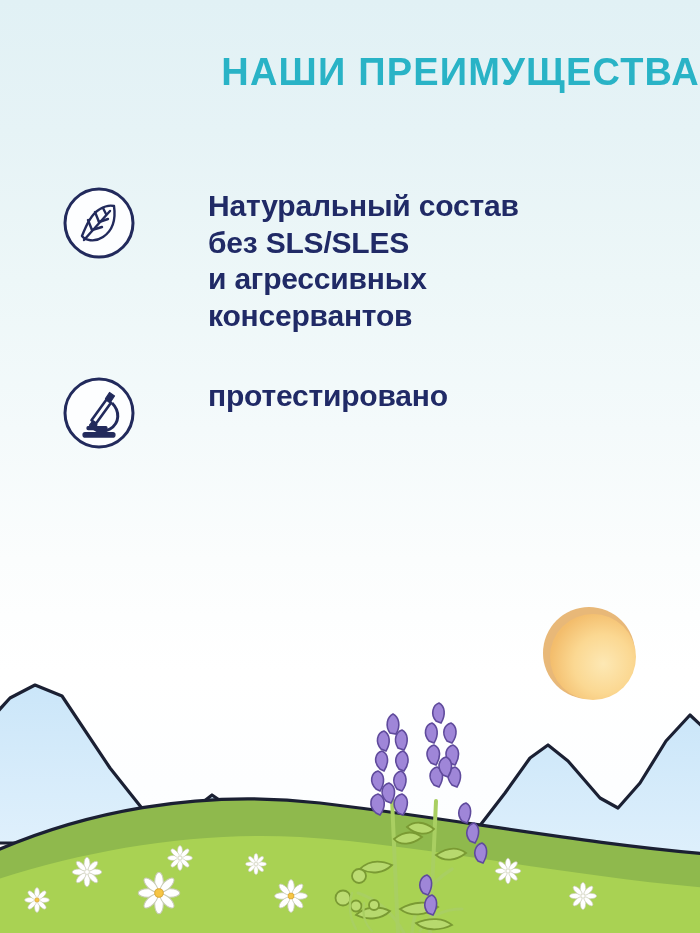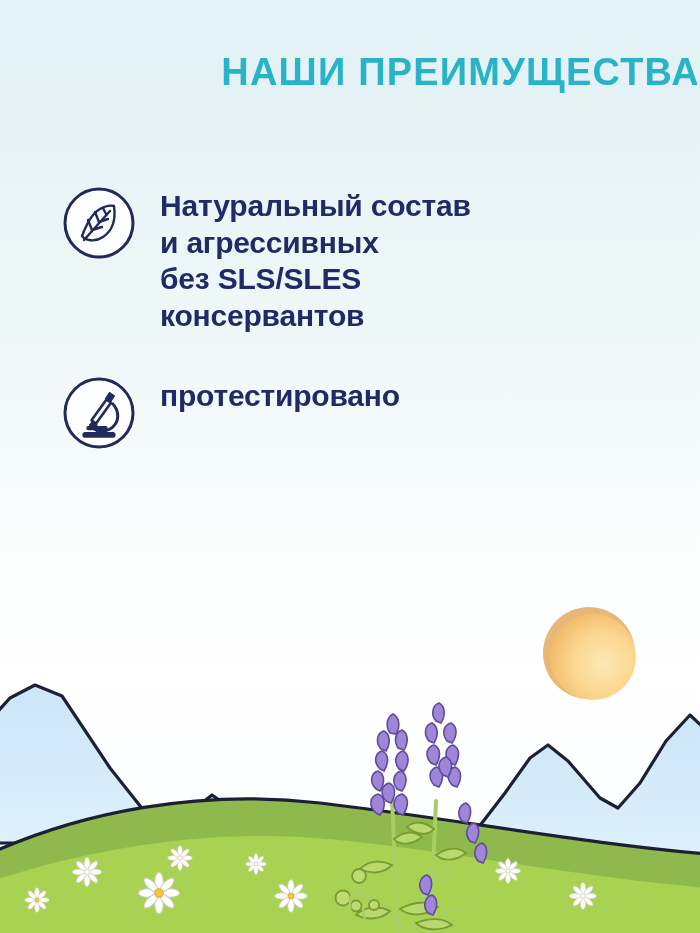--- a/index.html
+++ b/index.html
@@ -54,20 +54,21 @@
   .features {
     position: absolute;
     top: 182px;
     left: 62px;
     width: 600px;
   }
   .feature {
     display: flex;
     align-items: flex-start;
     margin-bottom: 32px;
+    gap: 48px;
   }
   .feature:last-child { margin-bottom: 0; }
 
   .feature-icon {
     flex: 0 0 auto;
     width: 74px;
     height: 74px;
     margin-right: 24px;
     margin-top: 4px;
   }
@@ -308,22 +309,22 @@
             <path d="M 30 44 L 26 34"></path>
             <path d="M 30 44 L 40 41"></path>
             <path d="M 37 36 L 33 26"></path>
             <path d="M 37 36 L 46 33"></path>
             <path d="M 44 28 L 41 22"></path>
           </g>
         </svg>
       </div>
       <div class="feature-text">
         <span class="ln">Натуральный состав</span>
+        <span class="ln">без SLS/SLES</span>
         <span class="ln">и агрессивных</span>
-        <span class="ln">без SLS/SLES</span>
         <span class="ln">консервантов</span>
       </div>
     </div>
 
     <div class="feature feature--clinical">
       <div class="feature-icon">
         <svg viewBox="0 0 74 74" xmlns="http://www.w3.org/2000/svg">
           <circle cx="37" cy="37" r="34" fill="#fdfeff" stroke="#222a5c" stroke-width="3"></circle>
           <g fill="#222a5c" stroke="#222a5c" stroke-width="1.2" stroke-linejoin="round">
 

